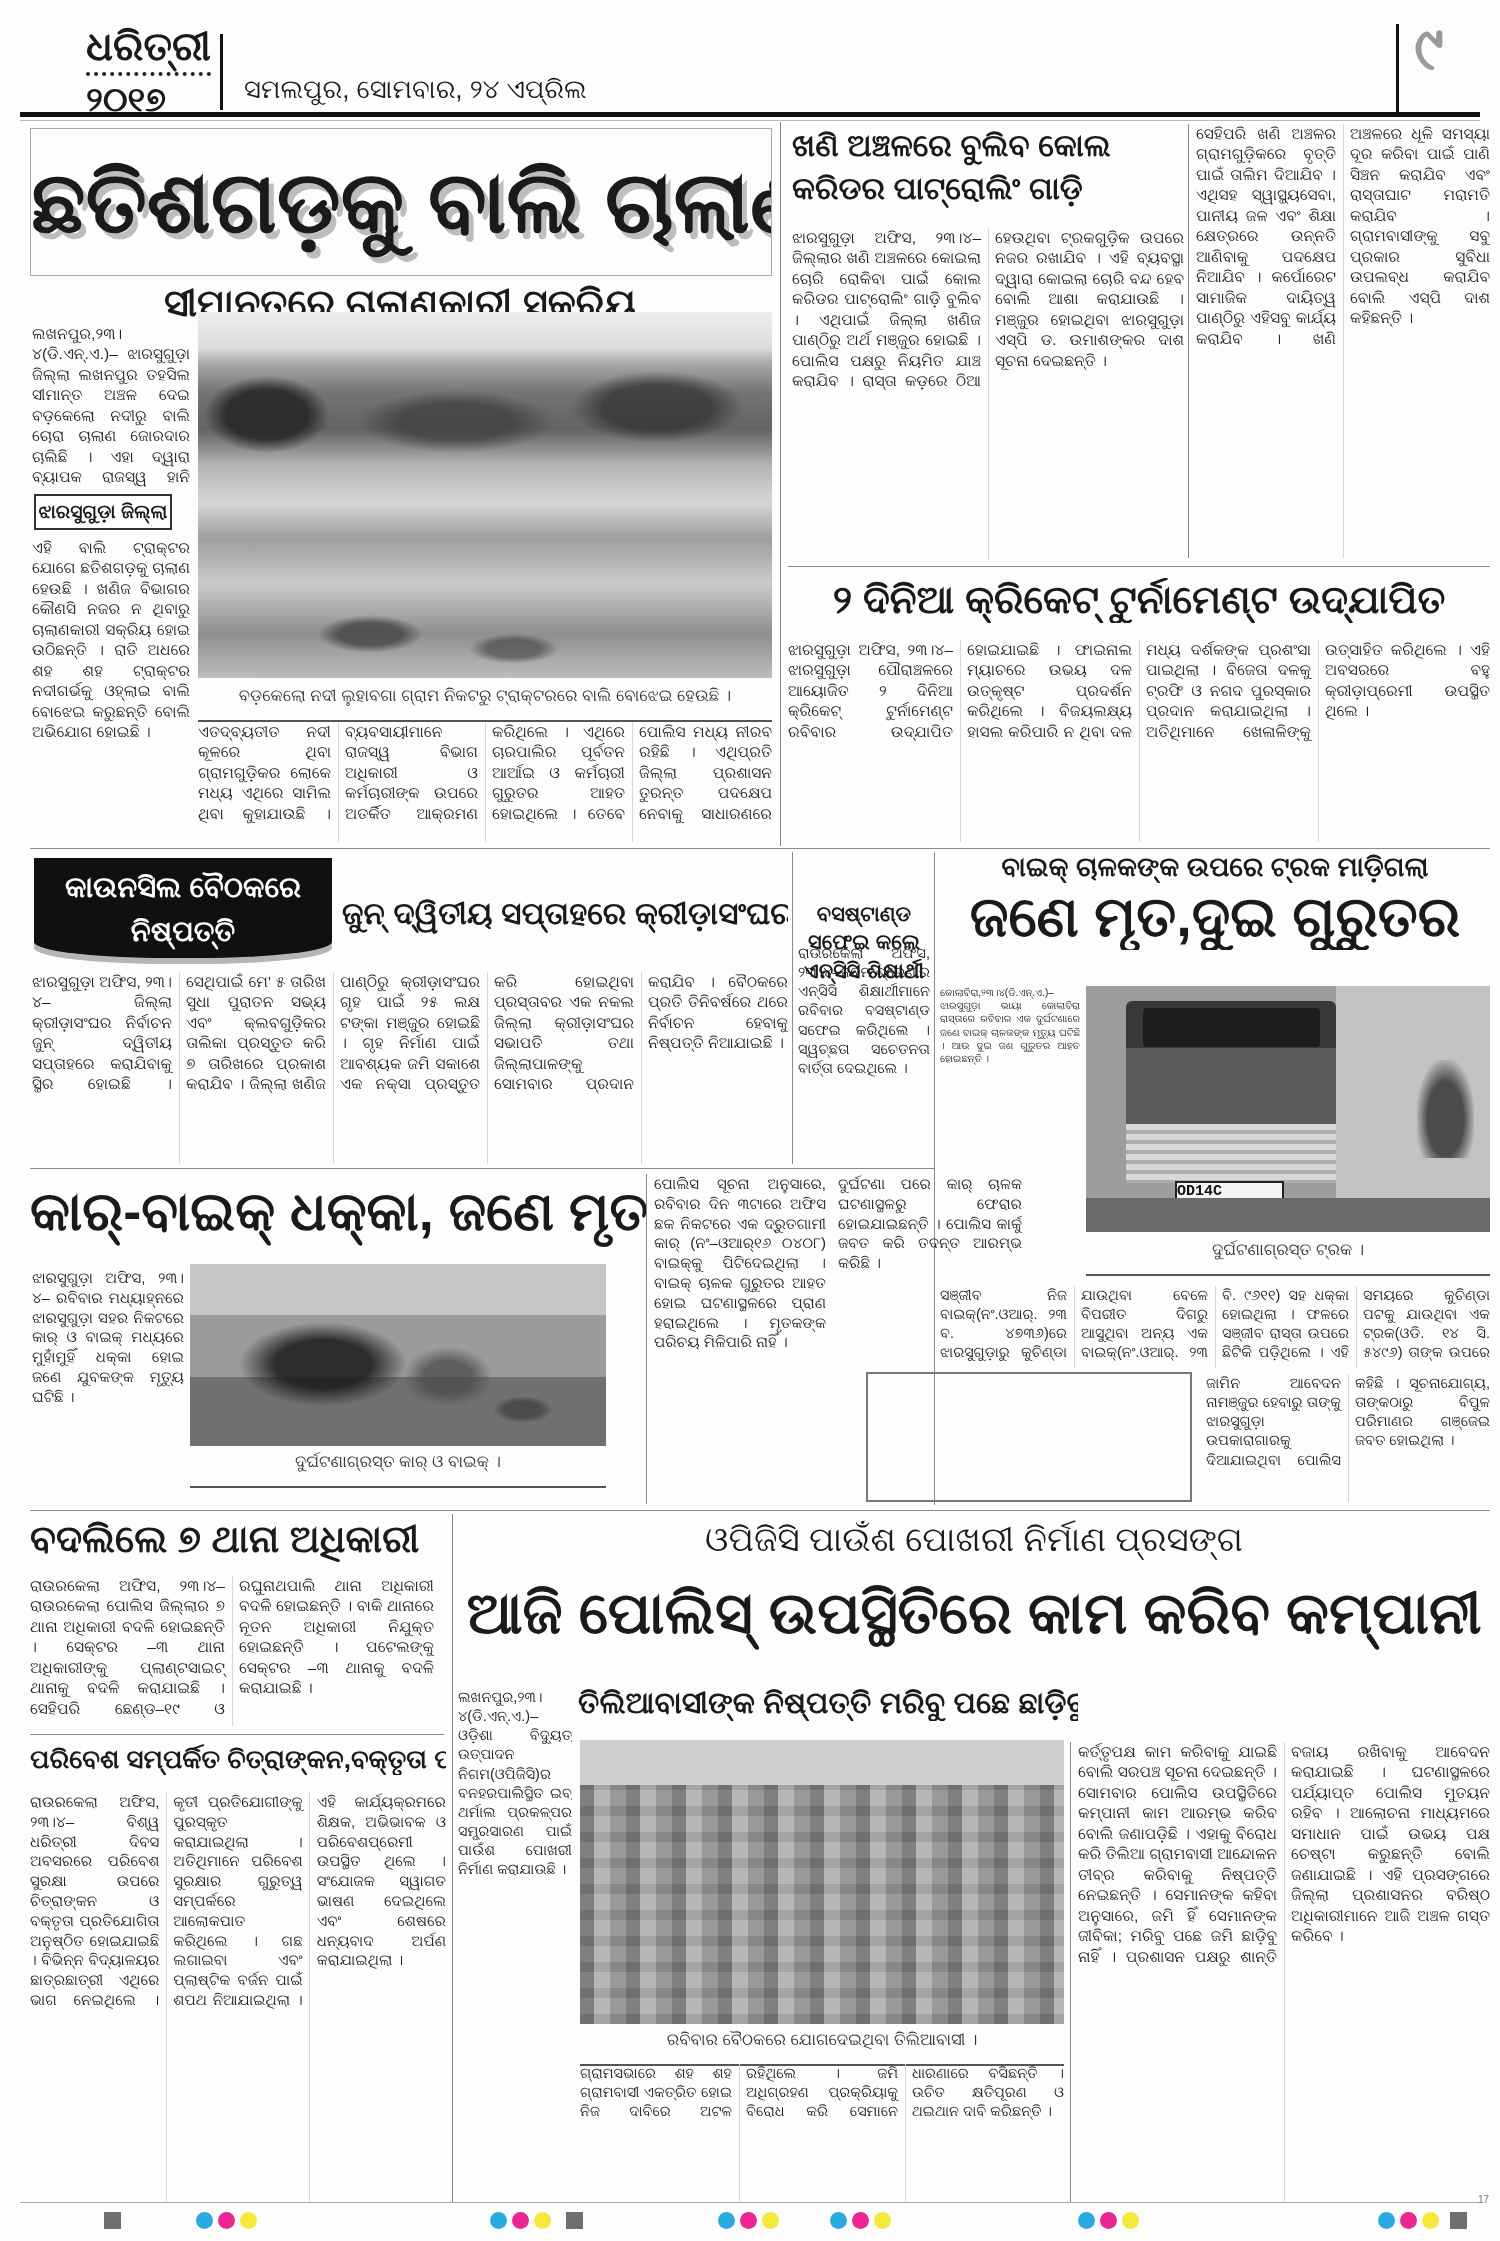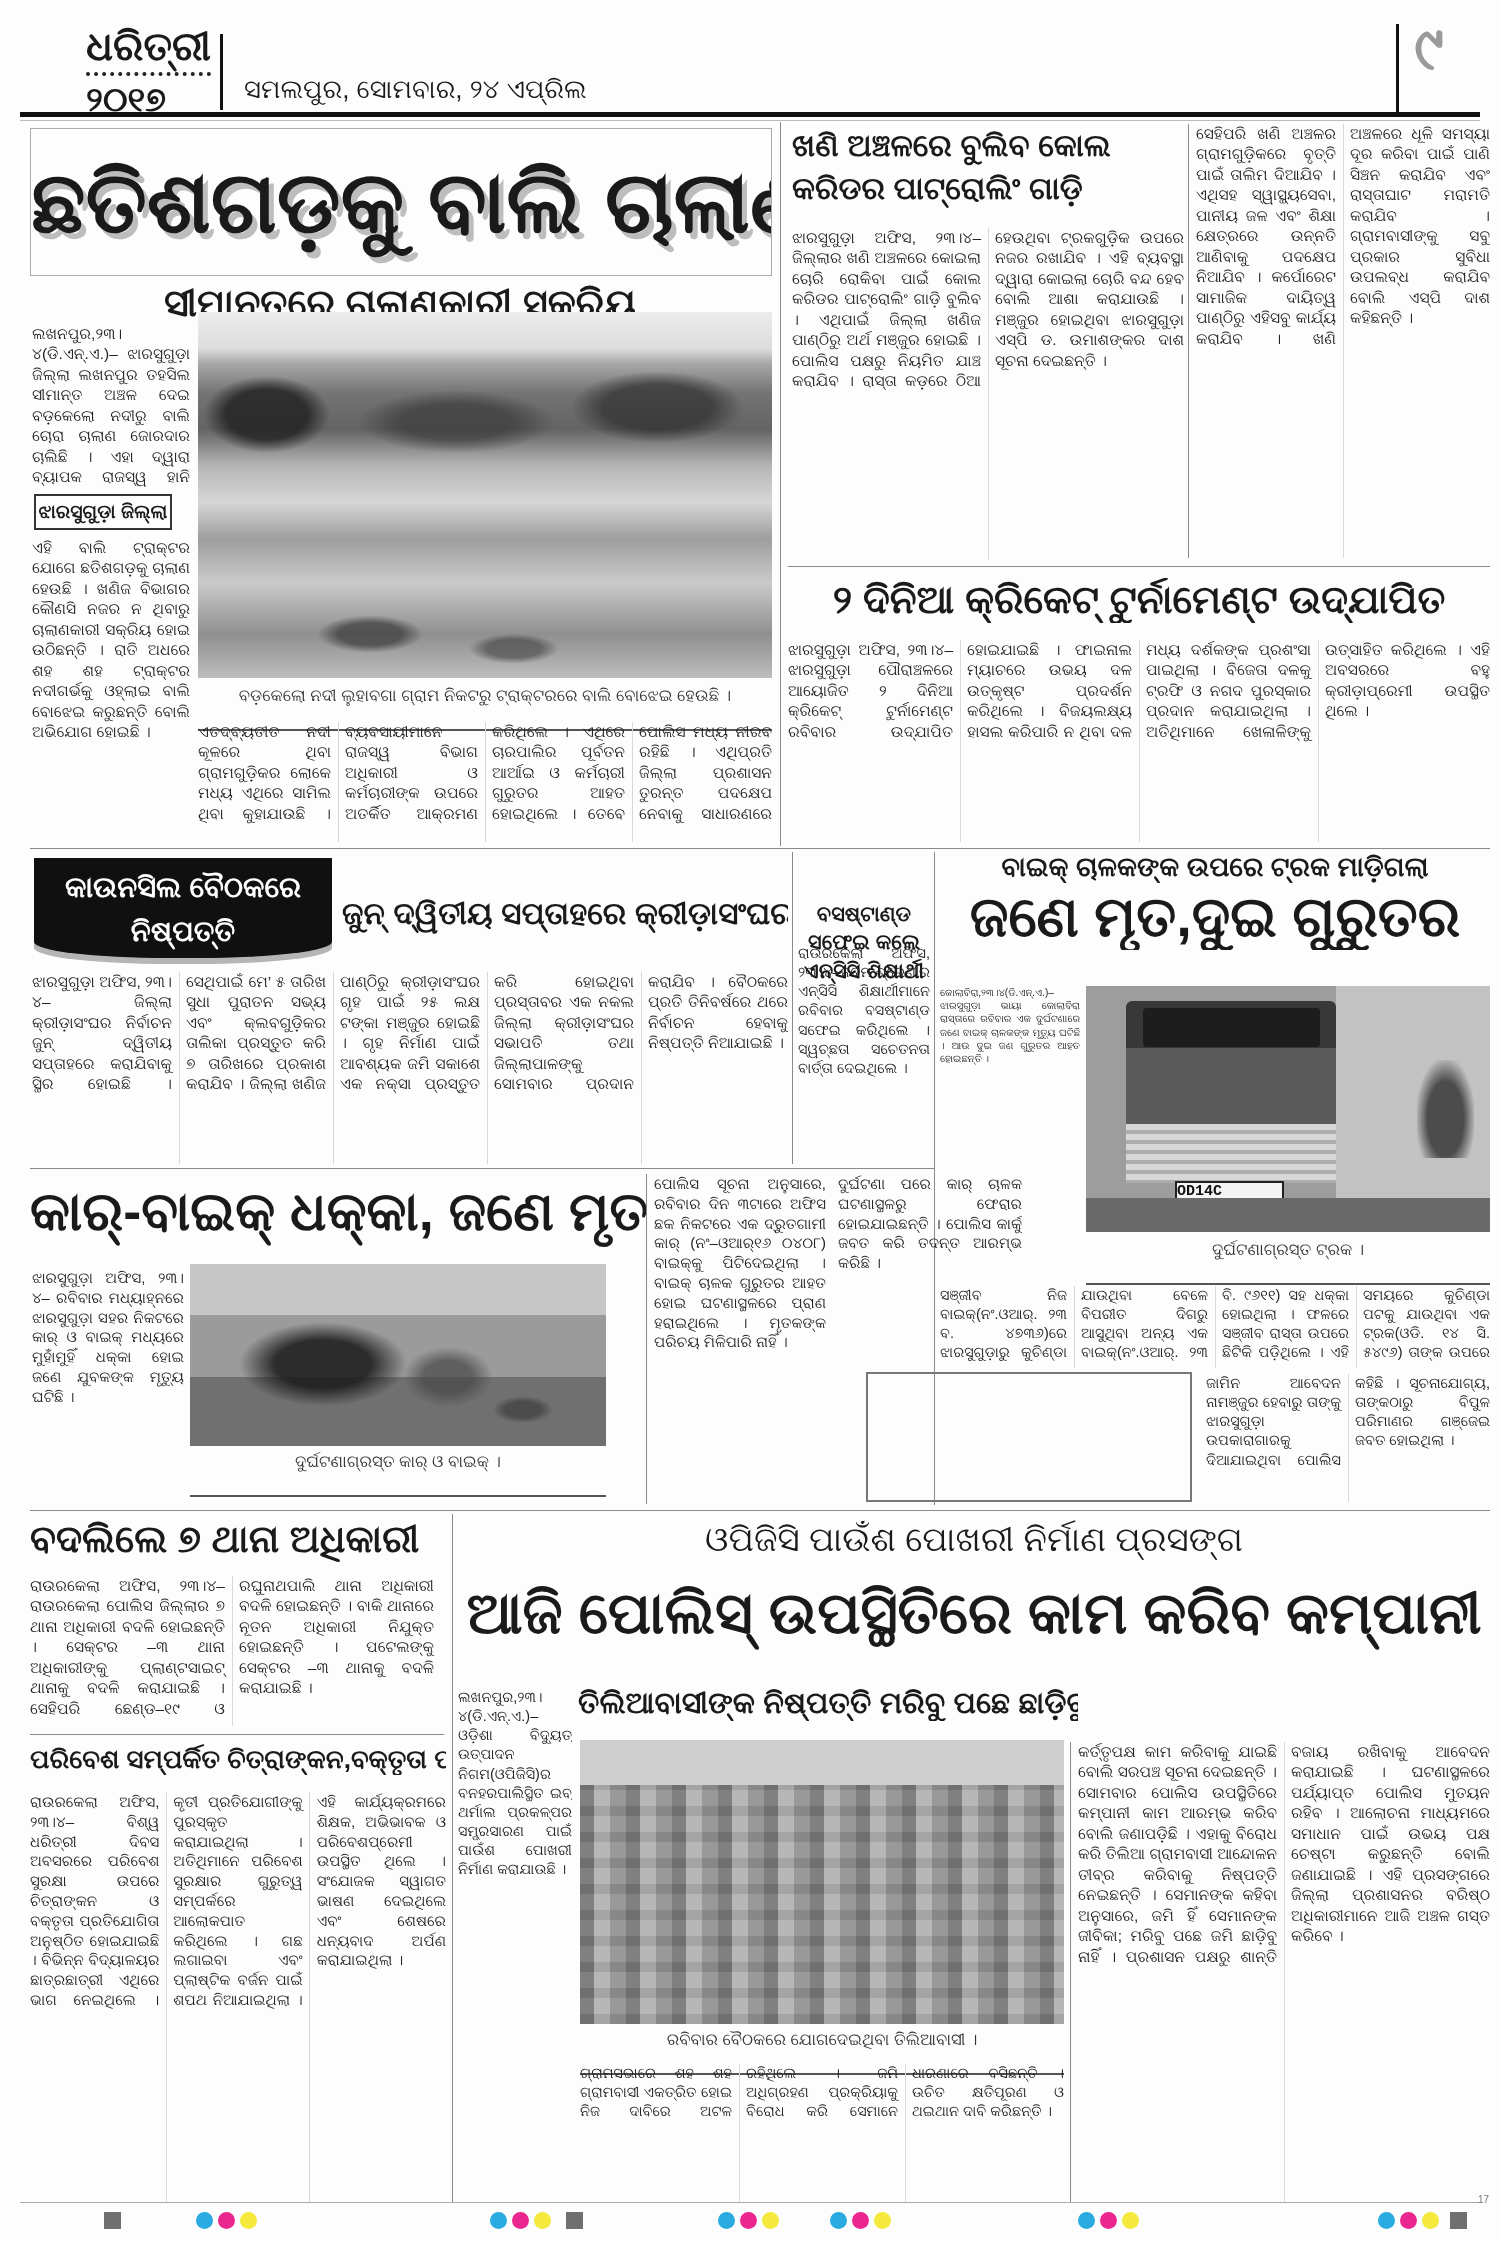--- a/index.html
+++ b/index.html
@@ -6,21 +6,21 @@
   body{width:1500px;height:2241px;position:relative;background:#fdfdfd;
        font-family:"Liberation Sans", sans-serif;color:#1a1a1a;overflow:hidden;}
   .abs{position:absolute;}
   .body-text{font-size:15.5px;line-height:1.32;text-align:justify;overflow:hidden;color:#222;}
   .cols-2{column-count:2;column-gap:14px;column-rule:1px solid #d8d8d8;}
   .cols-3{column-count:3;column-gap:14px;column-rule:1px solid #d8d8d8;}
   .cols-4{column-count:4;column-gap:14px;column-rule:1px solid #d8d8d8;}
   .cols-5{column-count:5;column-gap:14px;column-rule:1px solid #d8d8d8;}
   .hline{background:#8a8a8a;height:1px;}
   .vline{background:#8a8a8a;width:1px;}
-  .caption{font-size:16.5px;text-align:center;color:#333;border-bottom:2px solid #555;padding-bottom:24px;white-space:nowrap;overflow:hidden;}
+  .caption{font-size:16.5px;text-align:center;color:#333;border-bottom:2px solid #555;padding-bottom:15px;white-space:nowrap;overflow:hidden;}
 
   
   .masthead{left:86px;top:24px;width:130px;}
   .masthead .logo{font-size:40px;font-weight:bold;border-bottom:4px dotted #222;display:inline-block;padding-bottom:2px;}
   .masthead .year{font-size:34px;font-weight:bold;margin-top:4px;}
   .hdr-v1{left:220px;top:34px;height:76px;width:3px;background:#111;}
   .edition{left:244px;top:74px;font-size:26px;}
   .hdr-v2{left:1396px;top:24px;height:88px;width:3px;background:#111;}
   .pagenum{left:1414px;top:14px;font-size:60px;font-weight:bold;color:#9a9a9a;}
   .top-rule{left:20px;top:112px;width:1460px;height:5px;background:#111;}

